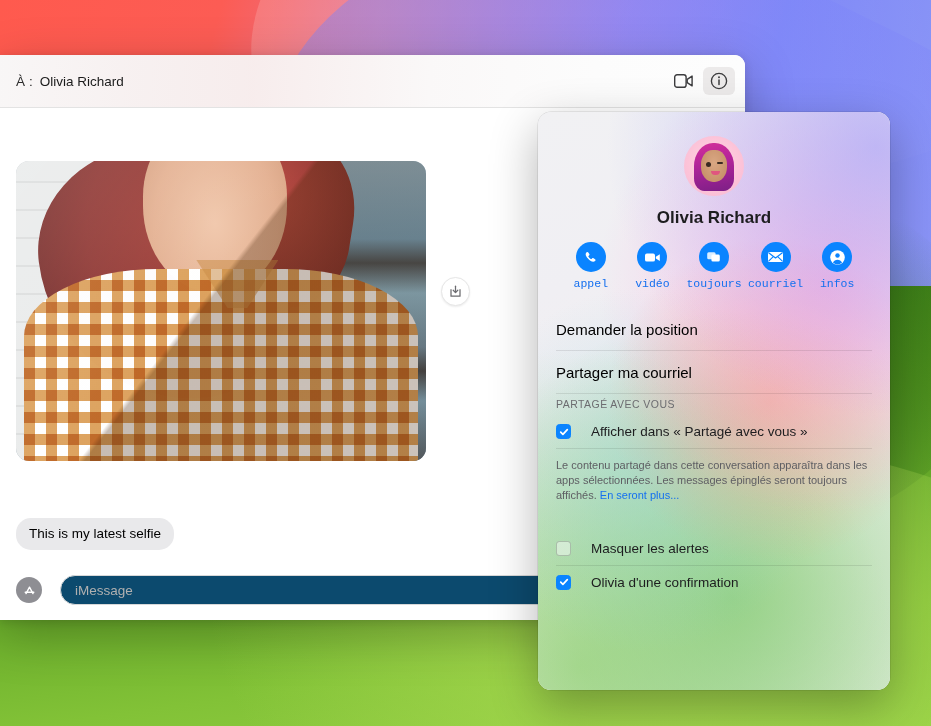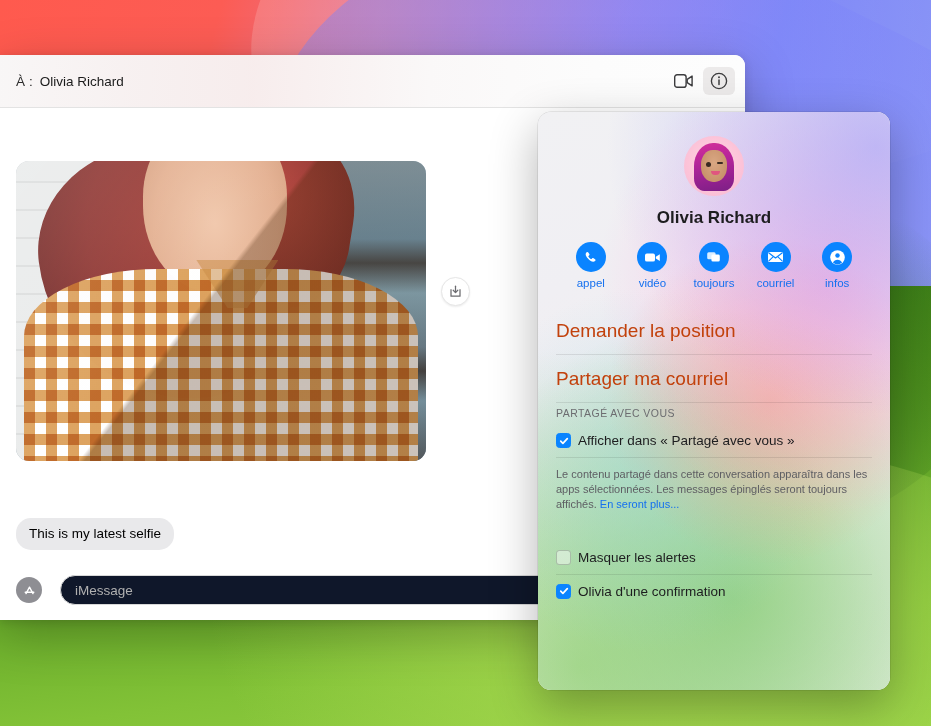--- a/index.html
+++ b/index.html
@@ -179,21 +179,21 @@
     display: flex; align-items: center; padding: 0 16px;
   }
   #appstore-btn {
     width: 26px; height: 26px; border-radius: 50%;
     background: #8e8e93; display:flex; align-items:center; justify-content:center;
     flex: none; cursor: pointer;
   }
   #imessage-field {
     flex: 1; height: 30px; margin-left: 18px;
     border: 1px solid #d8d8d8; border-radius: 15px;
-    background: #0f172a; color: #b0b0b0; font-size: 13.5px;
+    background: #0c4a6e; color: #b0b0b0; font-size: 13.5px;
     display:flex; align-items:center; padding: 0 14px;
     font-family: "Liberation Sans", sans-serif;
   }
   #imessage-field::placeholder { color:#b0b0b0; }
 
   
   #info-popover {
     position: absolute; left: 538px; top: 112px; width: 352px; height: 578px;
     border-radius: 13px;
     overflow: hidden;
@@ -243,34 +243,34 @@
   }
   #actions-row {
     display:flex; justify-content: space-between;
     margin: 14px 2px 0; padding: 0 2px;
   }
   .action { display:flex; flex-direction:column; align-items:center; width:62px; cursor:pointer; }
   .action-circle {
     width: 30px; height: 30px; border-radius: 50%;
     background: #0a84ff; display:flex; align-items:center; justify-content:center;
   }
-  .action-label { font-size: 11.5px; color: #1570ef; margin-top: 5px; }
+  .action-label { font-size: 11.5px; color: #1570ef; margin-top: 5px; font-family: Liberation Mono, monospace; }
 
   .menu-row {
-    font-size: 19px; color: #c2410c; cursor: pointer;
+    font-size: 15px; color: #000000; cursor: pointer;
     padding: 13px 0 12px;
   }
   .divider { height:1px; background: rgba(0,0,0,.09); }
 
   .section-head {
     font-size: 10.5px; color:#6c6c70; letter-spacing:.45px;
     margin-top: 4px; padding-bottom: 5px; text-transform: uppercase;
   }
   .check-row {
-    display:flex; align-items:center; gap:7px;
+    display:flex; align-items:center; gap:20px;
     padding: 9px 0 9px; cursor:pointer;
   }
   .cbox {
     width:15px; height:15px; border-radius:3.5px; flex:none;
     background: rgba(255,255,255,.45);
     border: 1px solid rgba(0,0,0,.20);
     display:flex; align-items:center; justify-content:center;
   }
   .cbox.on { background:#0a84ff; border-color:#0a84ff; }
   .check-label { font-size: 13.5px; color:#1d1d1f; }

